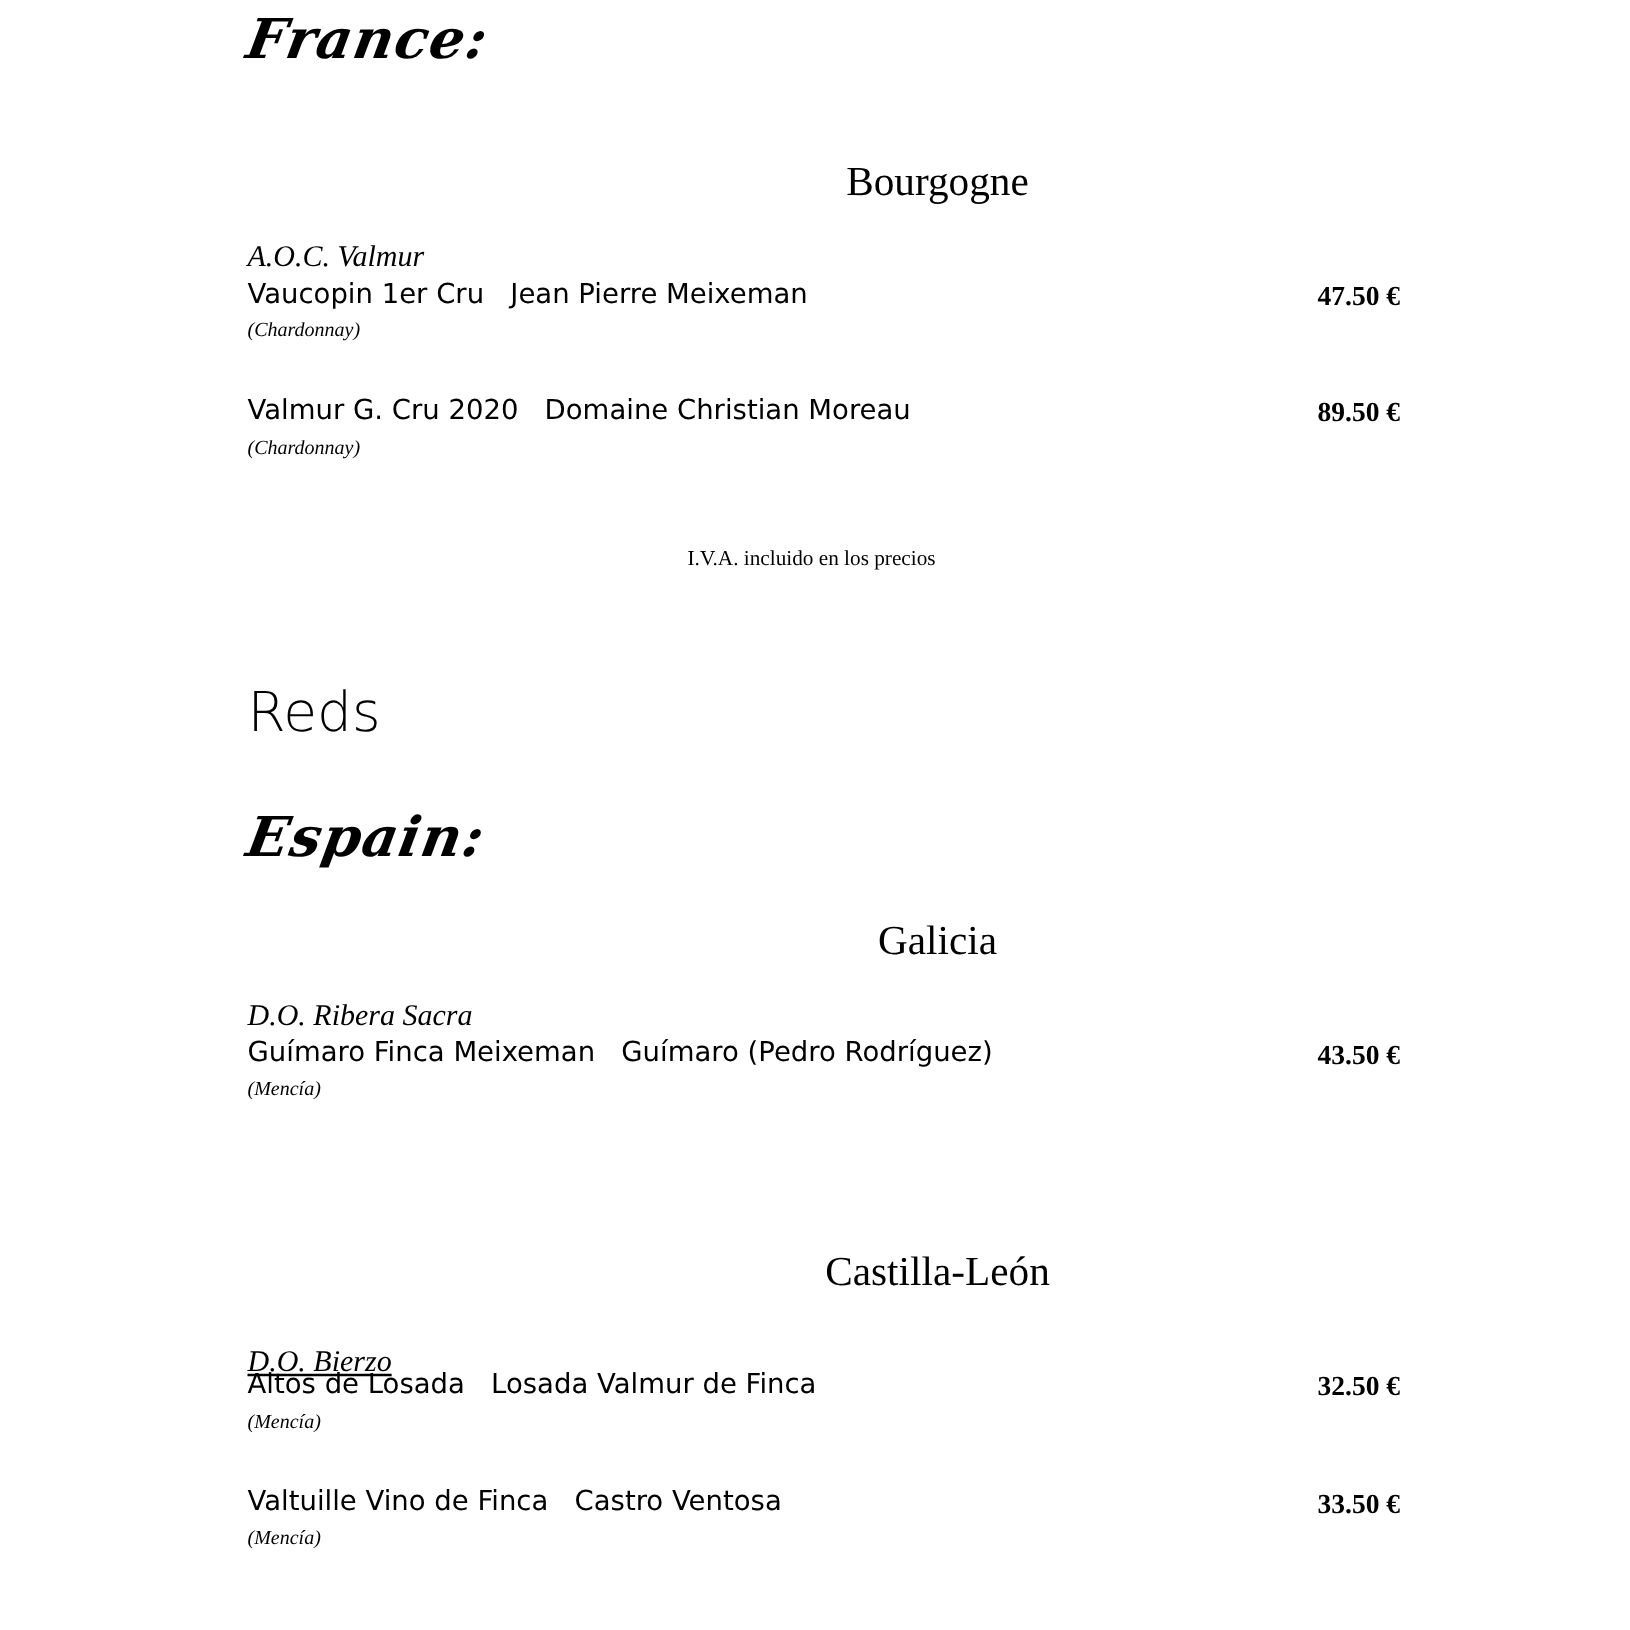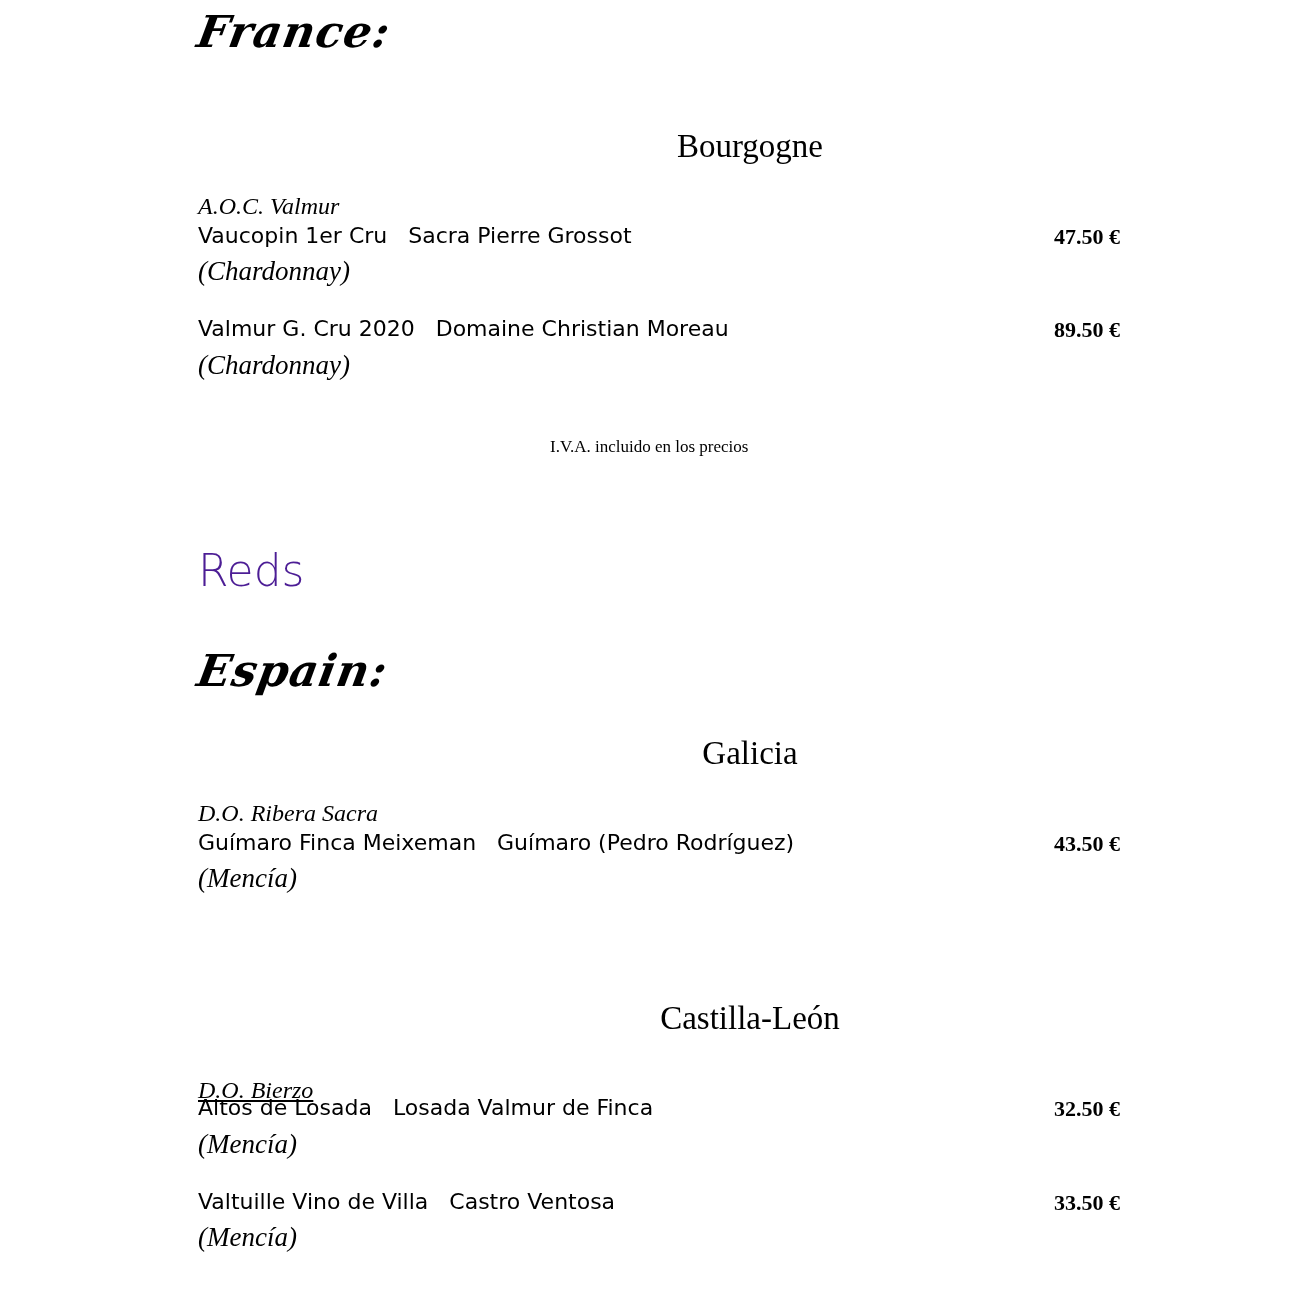--- a/index.html
+++ b/index.html
@@ -29,21 +29,21 @@
   }
   .wine-name {
     font-family: "DejaVu Sans", sans-serif;
     font-size: 22px;
     left: 198px;
     white-space: pre;
   }
   .grape {
     font-family: "Liberation Serif", serif;
     font-style: italic;
-    font-size: 27px;
+    font-size: 16px;
     left: 198px;
   }
   .price {
     font-family: "Liberation Serif", serif;
     font-weight: bold;
     font-size: 22px;
     right: 184px;
     text-align: right;
     margin-left: 47px;
   }
@@ -60,42 +60,42 @@
     font-weight: 300;
   }
 </style>
 </head>
 <body>
 
 <div class="abs script-heading" style="top:6px;">France:</div>
 <div class="abs region" style="top:128px;">Bourgogne</div>
 <div class="abs appellation" style="top:193px;">A.O.C. Valmur</div>
 
-<div class="abs wine-name" style="top:223px;">Vaucopin 1er Cru   Sacra Pierre Grossot</div>
+<div class="abs wine-name" style="top:223px;">Vaucopin 1er Cru   Jean Pierre Meixeman</div>
 <div class="abs price" style="top:224px;">47.50 €</div>
 <div class="abs grape" style="top:256px;">(Chardonnay)</div>
 
 <div class="abs wine-name" style="top:316px;">Valmur G. Cru 2020   Domaine Christian Moreau</div>
 <div class="abs price" style="top:317px;">89.50 €</div>
 <div class="abs grape" style="top:350px;">(Chardonnay)</div>
 
 <div class="abs note" style="top:437px;">I.V.A. incluido en los precios</div>
 
-<div class="abs category" style="top:545px; color:#4c1d95;">Reds</div>
+<div class="abs category" style="top:545px; color:#000000;">Reds</div>
 
 <div class="abs script-heading" style="top:645px;">Espain:</div>
 
 <div class="abs region" style="top:735px;">Galicia</div>
 <div class="abs appellation" style="top:800px;">D.O. Ribera Sacra</div>
 <div class="abs wine-name" style="top:830px;">Guímaro Finca Meixeman   Guímaro (Pedro Rodríguez)</div>
 <div class="abs price" style="top:831px;">43.50 €</div>
 <div class="abs grape" style="top:863px;">(Mencía)</div>
 
 <div class="abs region" style="top:1000px;">Castilla-León</div>
 <div class="abs appellation" style="top:1077px;text-decoration:underline;">D.O. Bierzo</div>
 
 <div class="abs wine-name" style="top:1095px;">Altos de Losada   Losada Valmur de Finca</div>
 <div class="abs price" style="top:1096px;">32.50 €</div>
 <div class="abs grape" style="top:1129px;">(Mencía)</div>
 
-<div class="abs wine-name" style="top:1189px;">Valtuille Vino de Villa   Castro Ventosa</div>
+<div class="abs wine-name" style="top:1189px;">Valtuille Vino de Finca   Castro Ventosa</div>
 <div class="abs price" style="top:1190px;">33.50 €</div>
 <div class="abs grape" style="top:1222px;">(Mencía)</div>
 
 </body></html>

